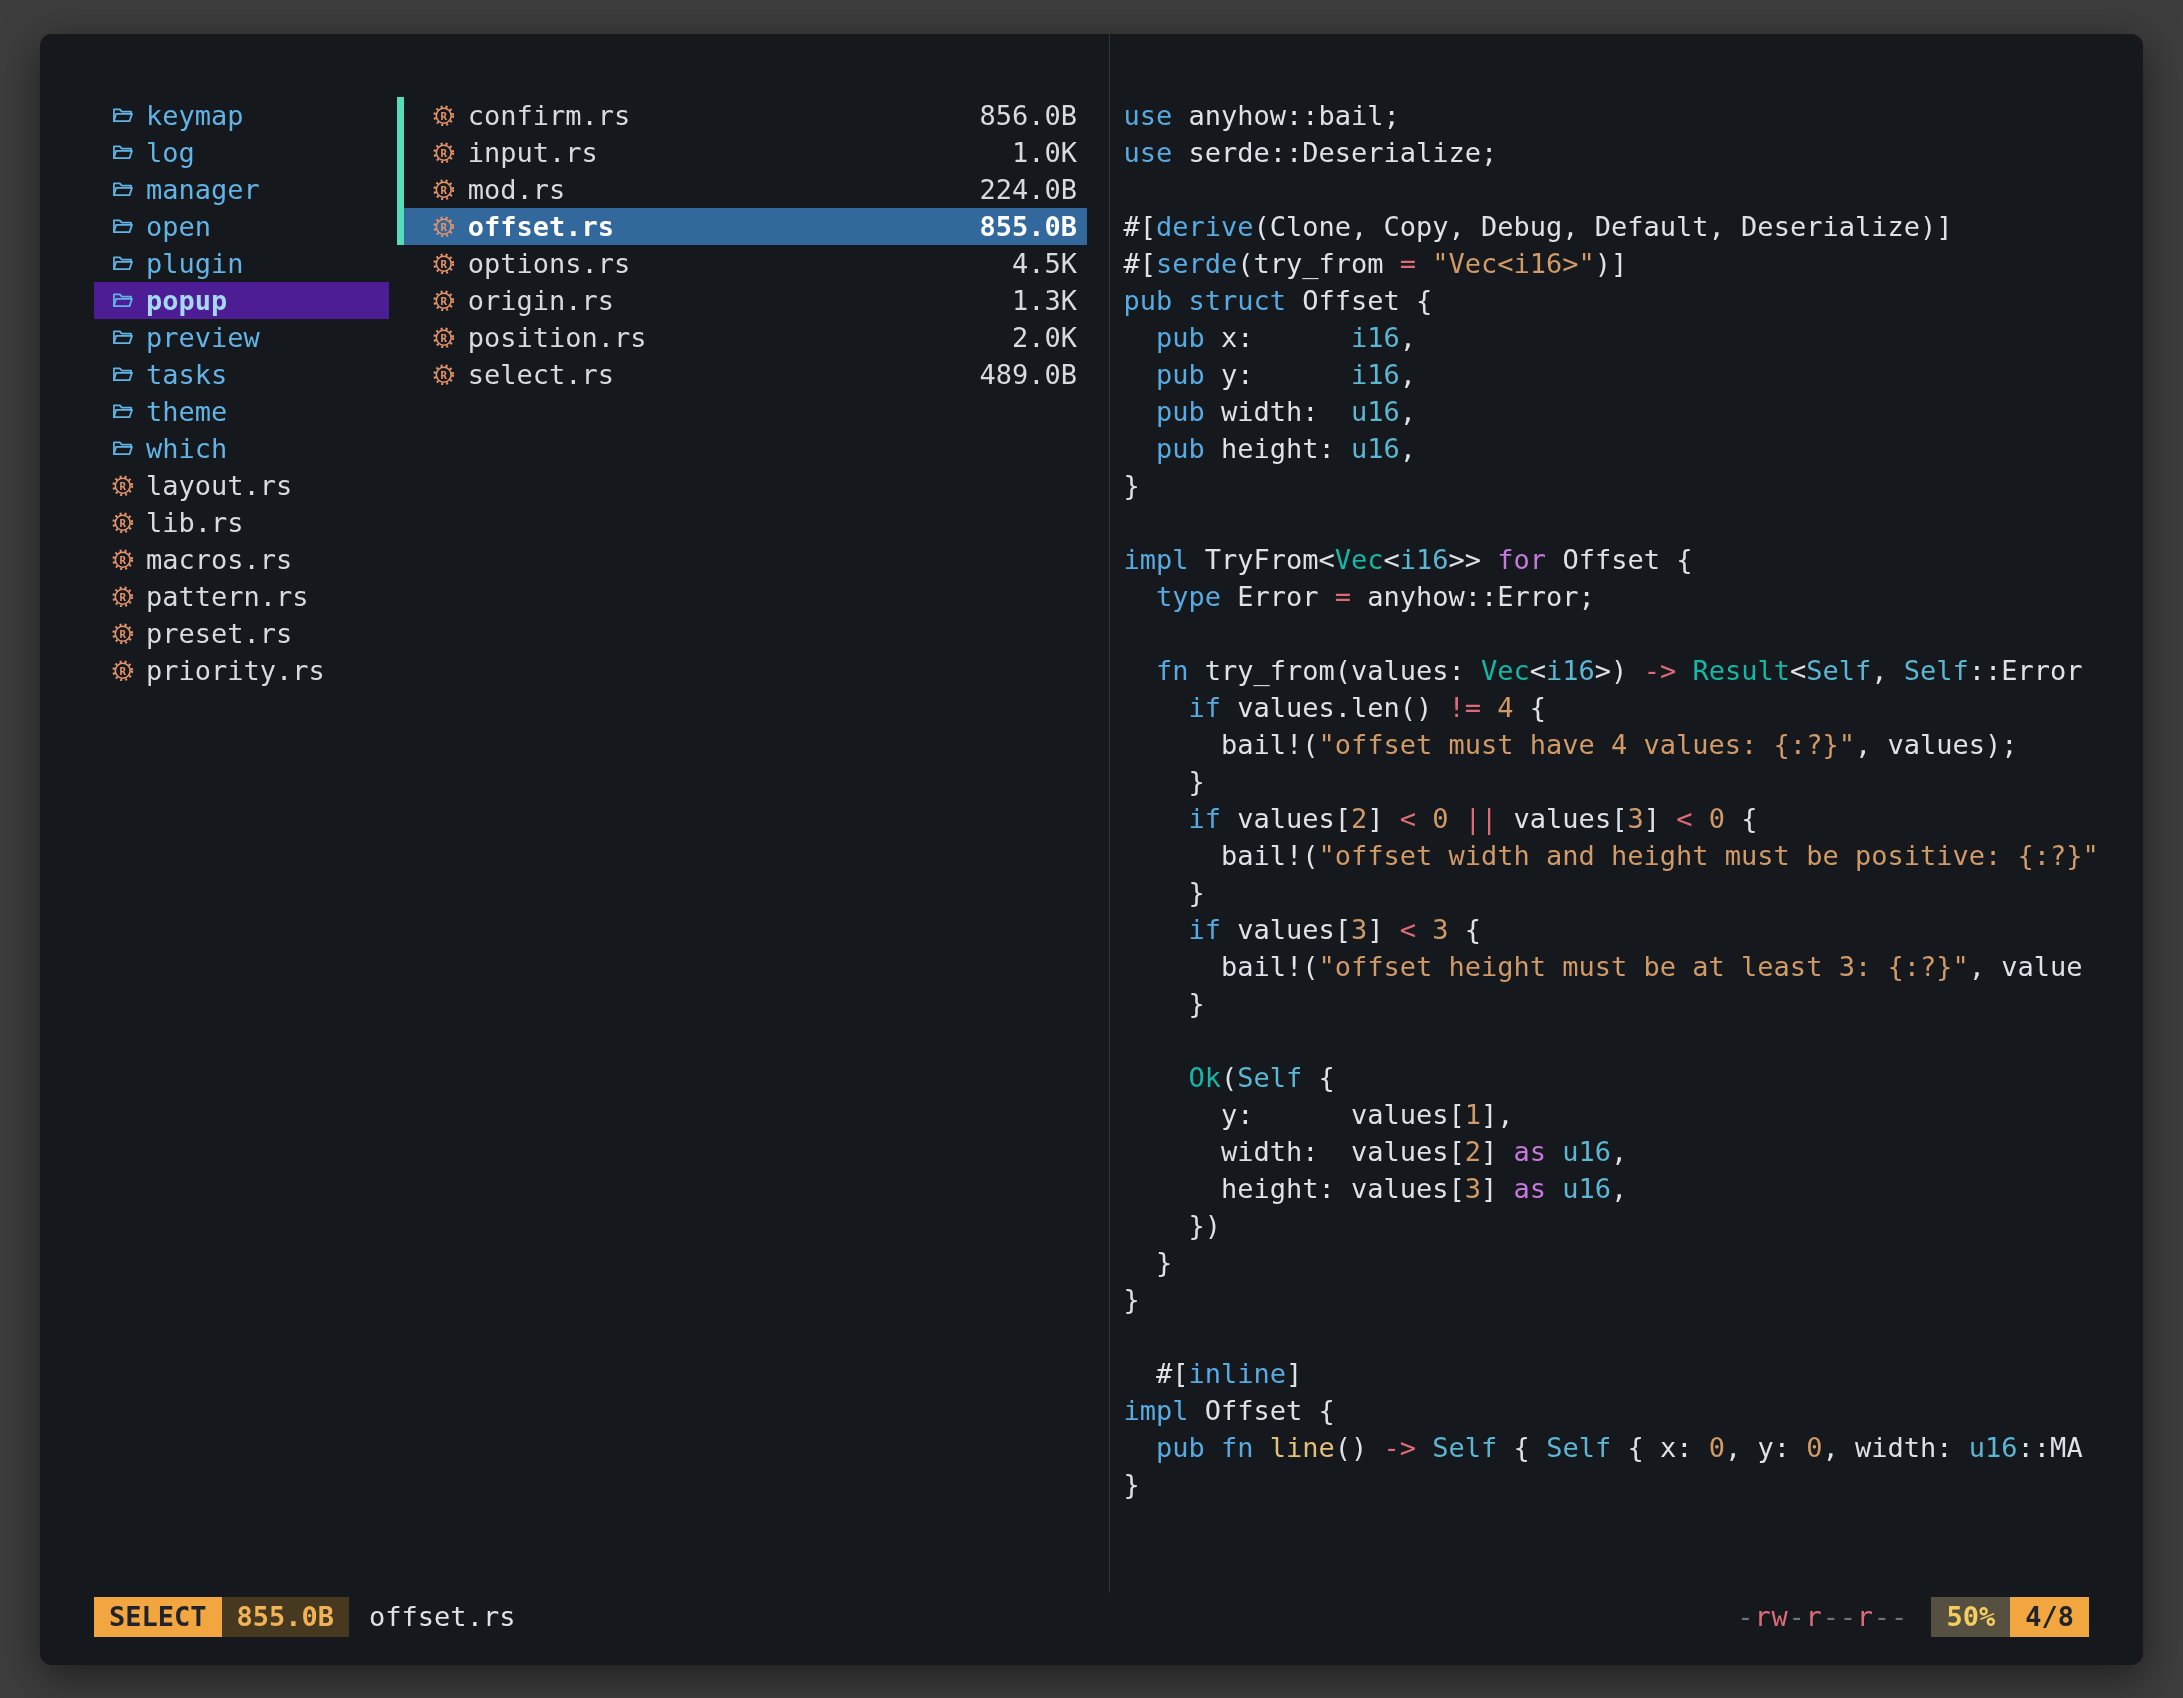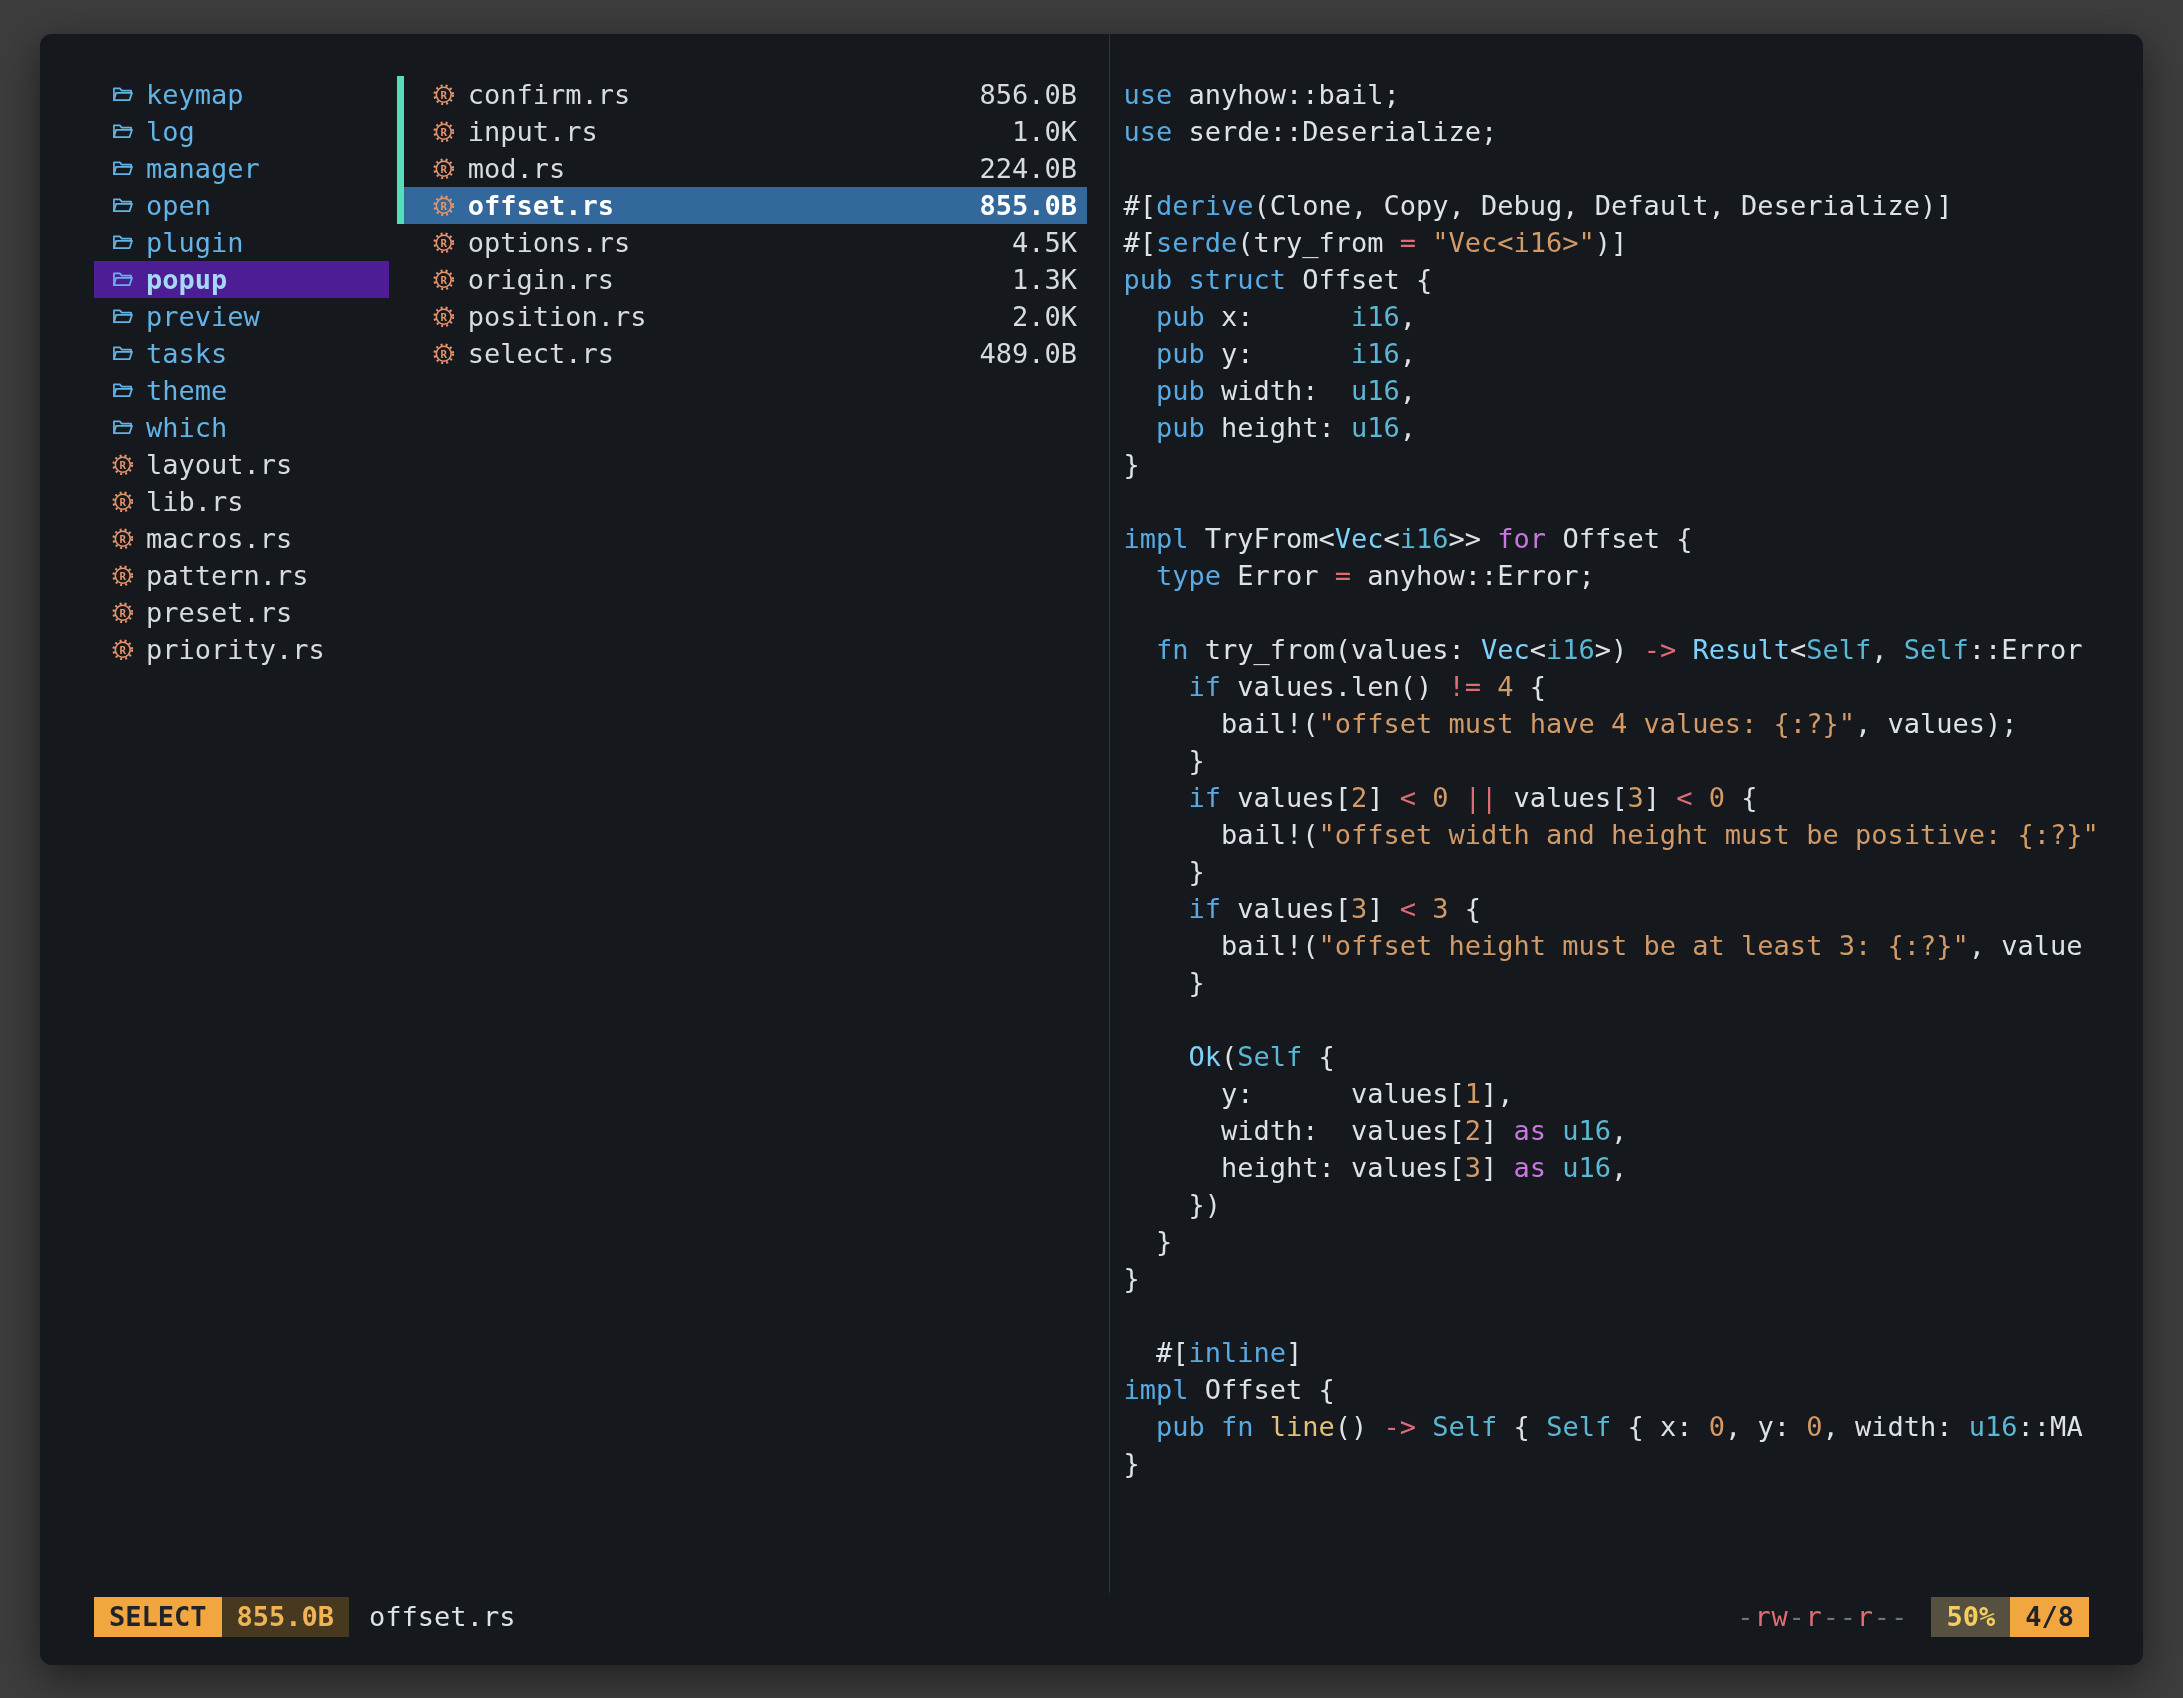--- a/index.html
+++ b/index.html
@@ -9,21 +9,21 @@
     font-family:"DejaVu Sans Mono","Liberation Mono",monospace;
     font-size:27px;color:#dde2e8;
   }
   .window{
     position:absolute;left:40px;top:34px;width:2103px;height:1631px;
     background:#15181d;border-radius:11.7px;
     box-shadow:0 11.7px 42px rgba(0,0,0,.5);
     overflow:hidden;
   }
   .panes{position:absolute;top:0;left:0;right:0;bottom:72px;display:flex}
-  .pane{padding-top:42px;height:100%}
+  .pane{padding-top:63px;height:100%}
   .pane-parent{width:357px;padding-left:54px}
   .pane-current{width:712px;position:relative}
   .pane-preview{flex:1;border-left:1.7px solid #2e343b;padding-left:13.4px;overflow:hidden}
 
   .row{
     height:37px;line-height:37px;display:flex;align-items:center;
     position:relative;white-space:pre;
   }
   
   .prow{margin-right:8.4px;padding:0 8.4px 0 15px}
@@ -45,21 +45,21 @@
   .icon{display:inline-flex;align-items:center;justify-content:center;
     width:27px;height:27px;margin-right:10px;flex:0 0 auto}
   .icon-dir{color:#62b3e6}
   .icon-rust{color:#e8956b}
 
   
   .code-line{height:37px;line-height:37px;white-space:pre}
   .tok-k{color:#58abe2}
   .tok-p{color:#c678dd}
   .tok-t{color:#5bb8d4}
-  .tok-T{color:#7dd3fc}
+  .tok-T{color:#14b8a6}
   .tok-s{color:#d19a66}
   .tok-n{color:#d19a66}
   .tok-o{color:#df6b77}
   .tok-f{color:#e3c078}
   .tok-d{color:#dde2e8}
 
   
   .statusbar{
     position:absolute;left:0;right:0;bottom:28.5px;height:40px;
     display:flex;align-items:center;padding:0 54px;

